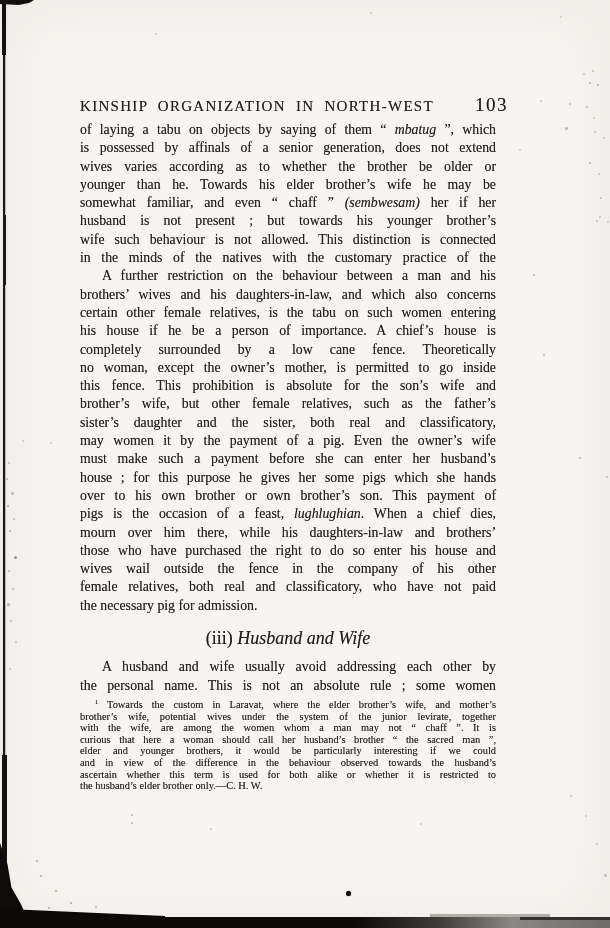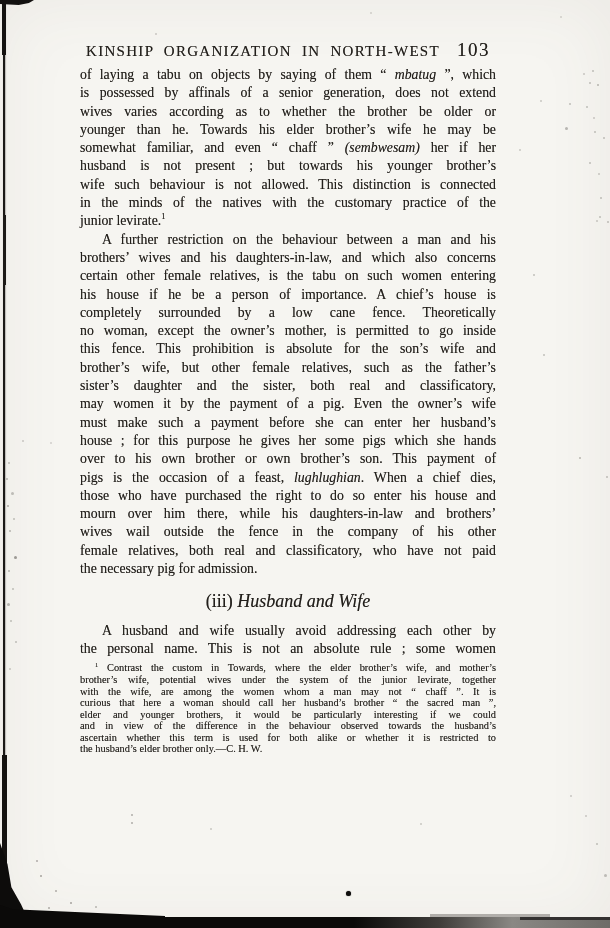--- a/index.html
+++ b/index.html
@@ -11,24 +11,25 @@
   .page{
     position:absolute;inset:0;background:#f6f5f1;
     box-shadow:inset 0 0 70px rgba(95,88,75,0.07);
   }
   .text-col{
     position:absolute;left:80px;top:0;width:416px;
     color:#221f1b;
     text-shadow:0 0 0.6px rgba(34,31,27,0.55);
   }
   .runhead{
-    margin-top:40px;height:20px;line-height:20px;
-    display:flex;justify-content:center;align-items:baseline;
+    margin-top:95px;height:20px;line-height:20px;
+    display:flex;justify-content:flex-start;align-items:baseline;
     font-size:15px;letter-spacing:1.3px;word-spacing:5px;
     white-space:nowrap;
+    gap:24px;
   }
   .runhead .pageno{
     margin-left:17px;font-size:19px;letter-spacing:1.5px;
   }
   .body-block{margin-top:6px;font-size:13.8px;line-height:18.3px;}
   .block.body .bline{
     text-align:justify;text-align-last:justify;
     height:18.3px;overflow:visible;
   }
   .block.body .bline.lastleft{text-align-last:left;}
@@ -102,52 +103,51 @@
     <div class="body-block">
         <div class="block body">
           <div class="bline"><span>of laying a tabu on objects by saying of them “ </span><span class="it">mbatug</span><span> ”, which</span></div>
           <div class="bline"><span>is possessed by affinals of a senior generation, does not extend</span></div>
           <div class="bline"><span>wives varies according as to whether the brother be older or</span></div>
           <div class="bline"><span>younger than he. Towards his elder brother’s wife he may be</span></div>
           <div class="bline"><span>somewhat familiar, and even “ chaff ” </span><span class="it">(sembwesam)</span><span> her if her</span></div>
           <div class="bline"><span>husband is not present ; but towards his younger brother’s</span></div>
           <div class="bline"><span>wife such behaviour is not allowed. This distinction is connected</span></div>
           <div class="bline"><span>in the minds of the natives with the customary practice of the</span></div>
-          <div class="bline lastleft"><span>junior levirate.</span><span class="sup">1</span></div>
         </div>
         <div class="block body">
           <div class="bline indent"><span>A further restriction on the behaviour between a man and his</span></div>
           <div class="bline"><span>brothers’ wives and his daughters-in-law, and which also concerns</span></div>
           <div class="bline"><span>certain other female relatives, is the tabu on such women entering</span></div>
           <div class="bline"><span>his house if he be a person of importance. A chief’s house is</span></div>
           <div class="bline"><span>completely surrounded by a low cane fence. Theoretically</span></div>
           <div class="bline"><span>no woman, except the owner’s mother, is permitted to go inside</span></div>
           <div class="bline"><span>this fence. This prohibition is absolute for the son’s wife and</span></div>
           <div class="bline"><span>brother’s wife, but other female relatives, such as the father’s</span></div>
           <div class="bline"><span>sister’s daughter and the sister, both real and classificatory,</span></div>
           <div class="bline"><span>may women it by the payment of a pig. Even the owner’s wife</span></div>
           <div class="bline"><span>must make such a payment before she can enter her husband’s</span></div>
           <div class="bline"><span>house ; for this purpose he gives her some pigs which she hands</span></div>
           <div class="bline"><span>over to his own brother or own brother’s son. This payment of</span></div>
           <div class="bline"><span>pigs is the occasion of a feast, </span><span class="it">lughlughian</span><span>. When a chief dies,</span></div>
+          <div class="bline"><span>mourn over him there, while his daughters-in-law and brothers’</span></div>
           <div class="bline"><span>those who have purchased the right to do so enter his house and</span></div>
-          <div class="bline"><span>mourn over him there, while his daughters-in-law and brothers’</span></div>
           <div class="bline"><span>wives wail outside the fence in the company of his other</span></div>
           <div class="bline"><span>female relatives, both real and classificatory, who have not paid</span></div>
           <div class="bline lastleft"><span>the necessary pig for admission.</span></div>
         </div>
         <div class="block heading">
           <div class="bline"><span>(iii) </span><span class="it">Husband and Wife</span></div>
         </div>
         <div class="block body">
           <div class="bline indent"><span>A husband and wife usually avoid addressing each other by</span></div>
           <div class="bline"><span>the personal name. This is not an absolute rule ; some women</span></div>
         </div>
         <div class="block footnote">
-          <div class="bline indent"><span class="sup">1</span><span> Contrast the custom in Towards, where the elder brother’s wife, and mother’s</span></div>
+          <div class="bline indent"><span class="sup">1</span><span> Towards the custom in Laravat, where the elder brother’s wife, and mother’s</span></div>
           <div class="bline"><span>brother’s wife, potential wives under the system of the junior levirate, together</span></div>
           <div class="bline"><span>with the wife, are among the women whom a man may not “ chaff ”. It is</span></div>
           <div class="bline"><span>curious that here a woman should call her husband’s brother “ the sacred man ”,</span></div>
           <div class="bline"><span>elder and younger brothers, it would be particularly interesting if we could</span></div>
           <div class="bline"><span>and in view of the difference in the behaviour observed towards the husband’s</span></div>
           <div class="bline"><span>ascertain whether this term is used for both alike or whether it is restricted to</span></div>
           <div class="bline lastleft"><span>the husband’s elder brother only.—C. H. W.</span></div>
         </div>
       </div>
   </div>

